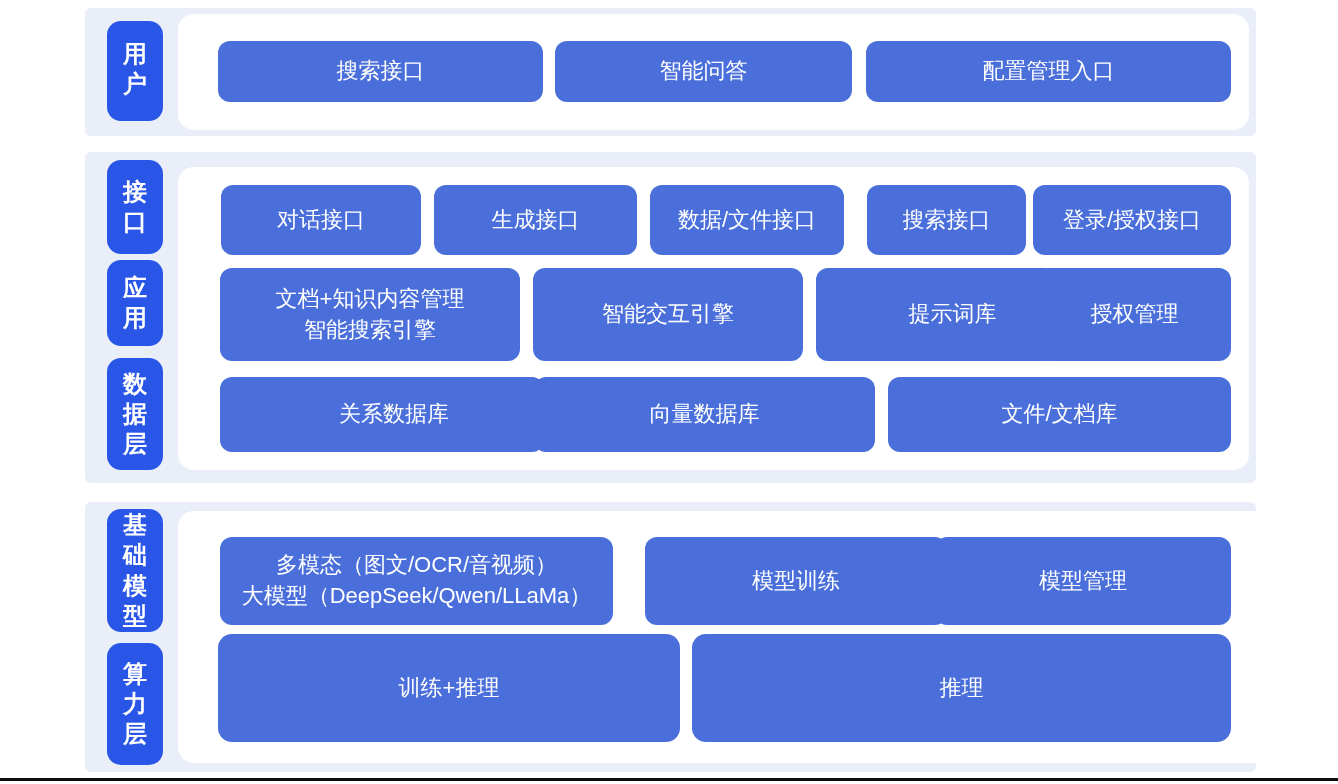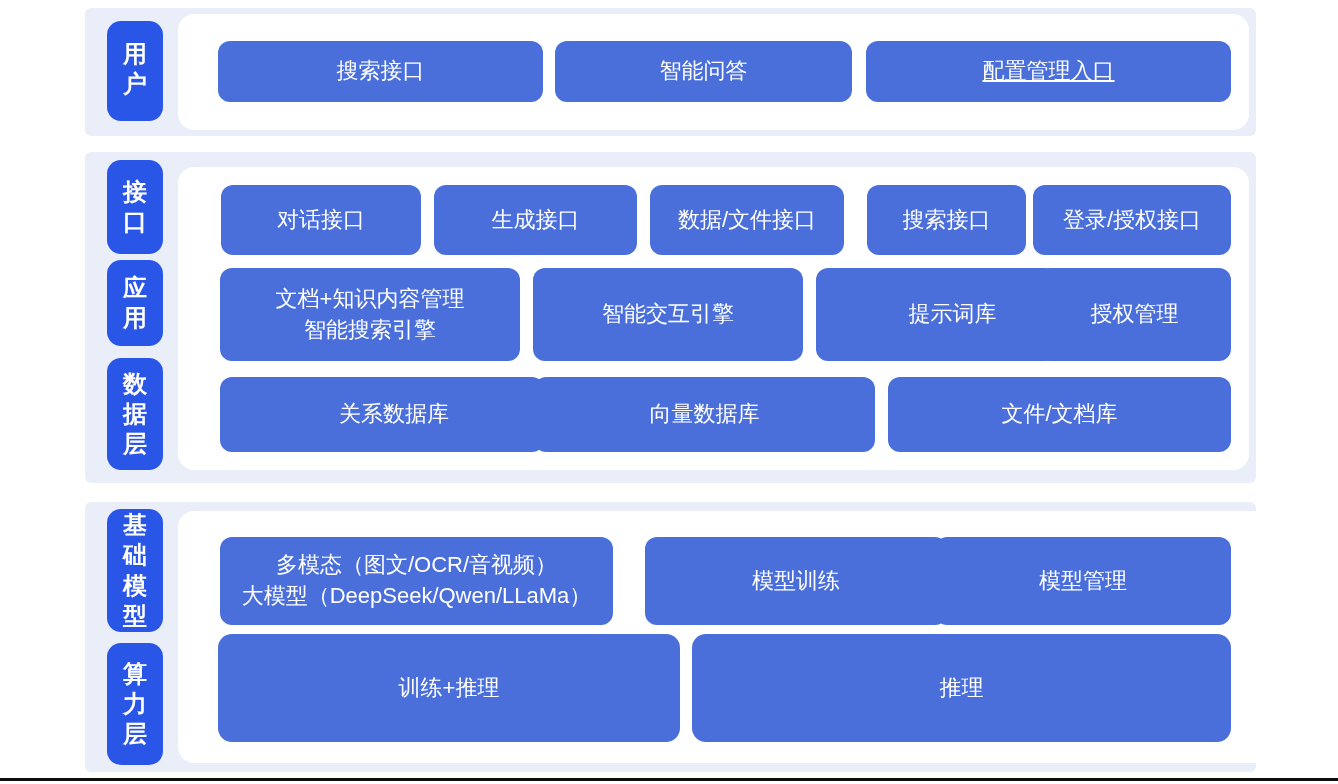--- a/index.html
+++ b/index.html
@@ -43,21 +43,21 @@
 <div class="canvas">
 
   <div class="panel" style="top:8px;height:128px;">
     <div class="pill" style="left:22px;top:13px;width:56px;height:100px;font-family:Liberation Mono, monospace;">
       <span class="vtext">用户</span>
     </div>
     <div class="whitebox" style="left:93px;top:6px;width:1071px;height:116px;">
       <div class="row" style="top:27px;height:61px;">
         <div class="node" style="left:40px;width:325px;">搜索接口</div>
         <div class="node" style="left:377px;width:297px;">智能问答</div>
-        <div class="node" style="left:688px;width:365px;text-decoration:underline;">配置管理入口</div>
+        <div class="node" style="left:688px;width:365px;">配置管理入口</div>
       </div>
     </div>
   </div>
 
   <div class="panel" style="top:152px;height:331px;">
     <div class="pill" style="left:22px;top:8px;width:56px;height:94px;">
       <span class="vtext">接口</span>
     </div>
     <div class="pill" style="left:22px;top:108px;width:56px;height:86px;">
       <span class="vtext">应用</span>

